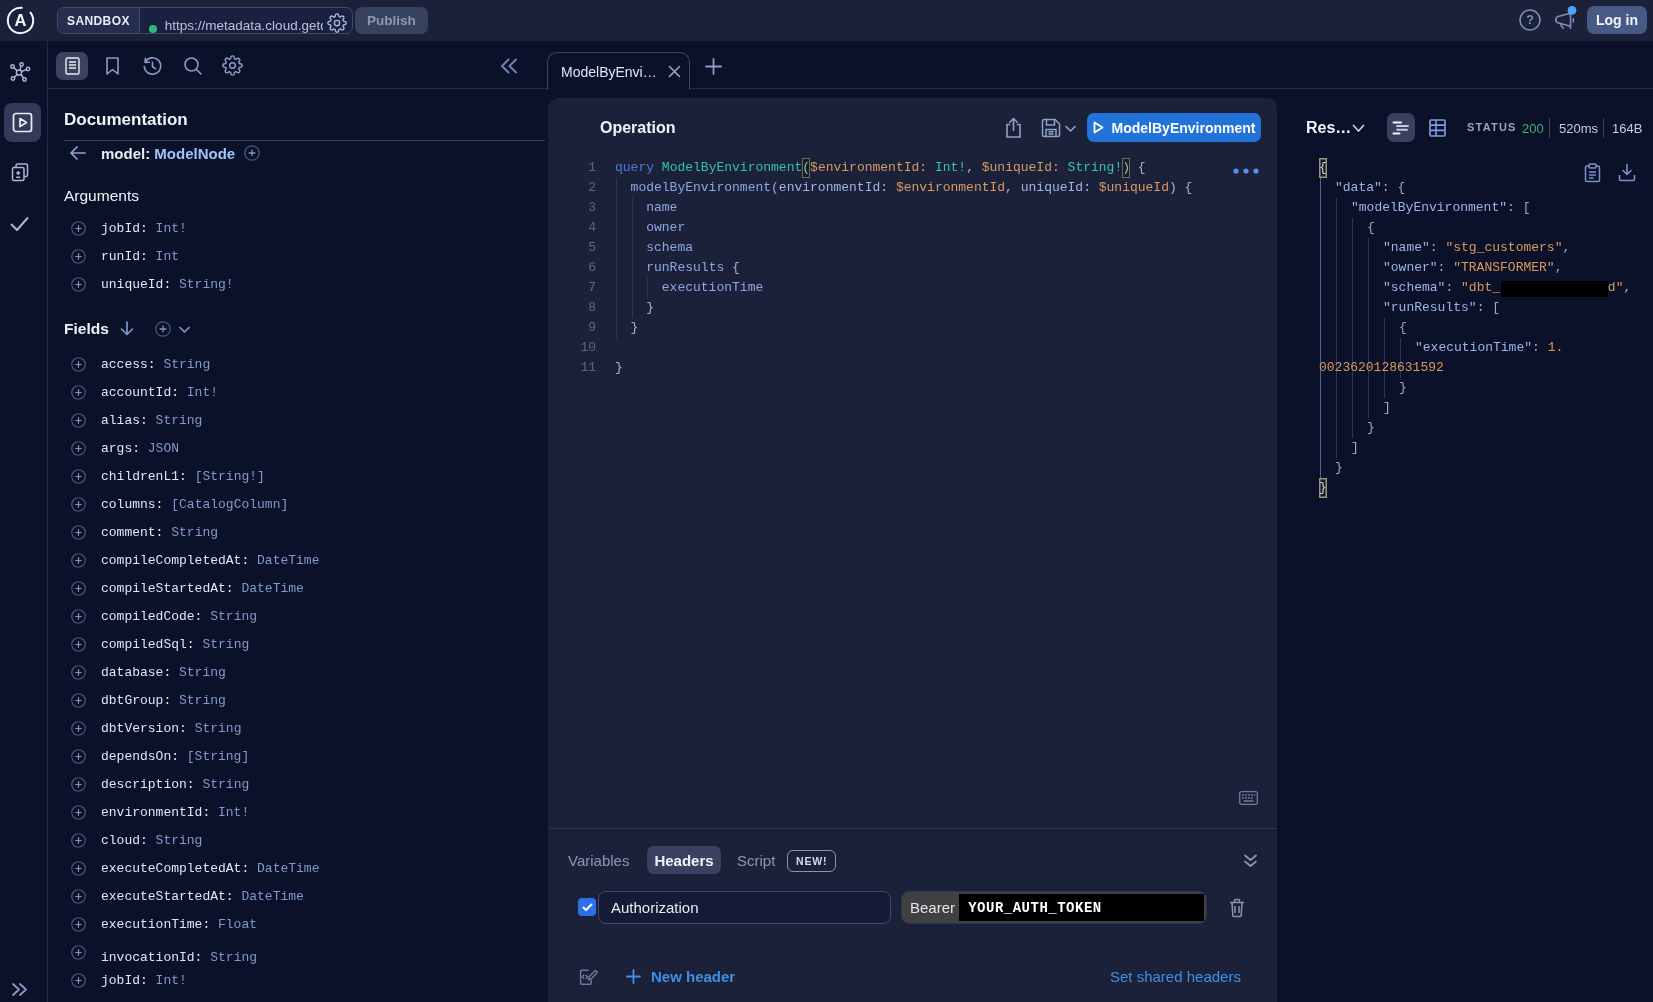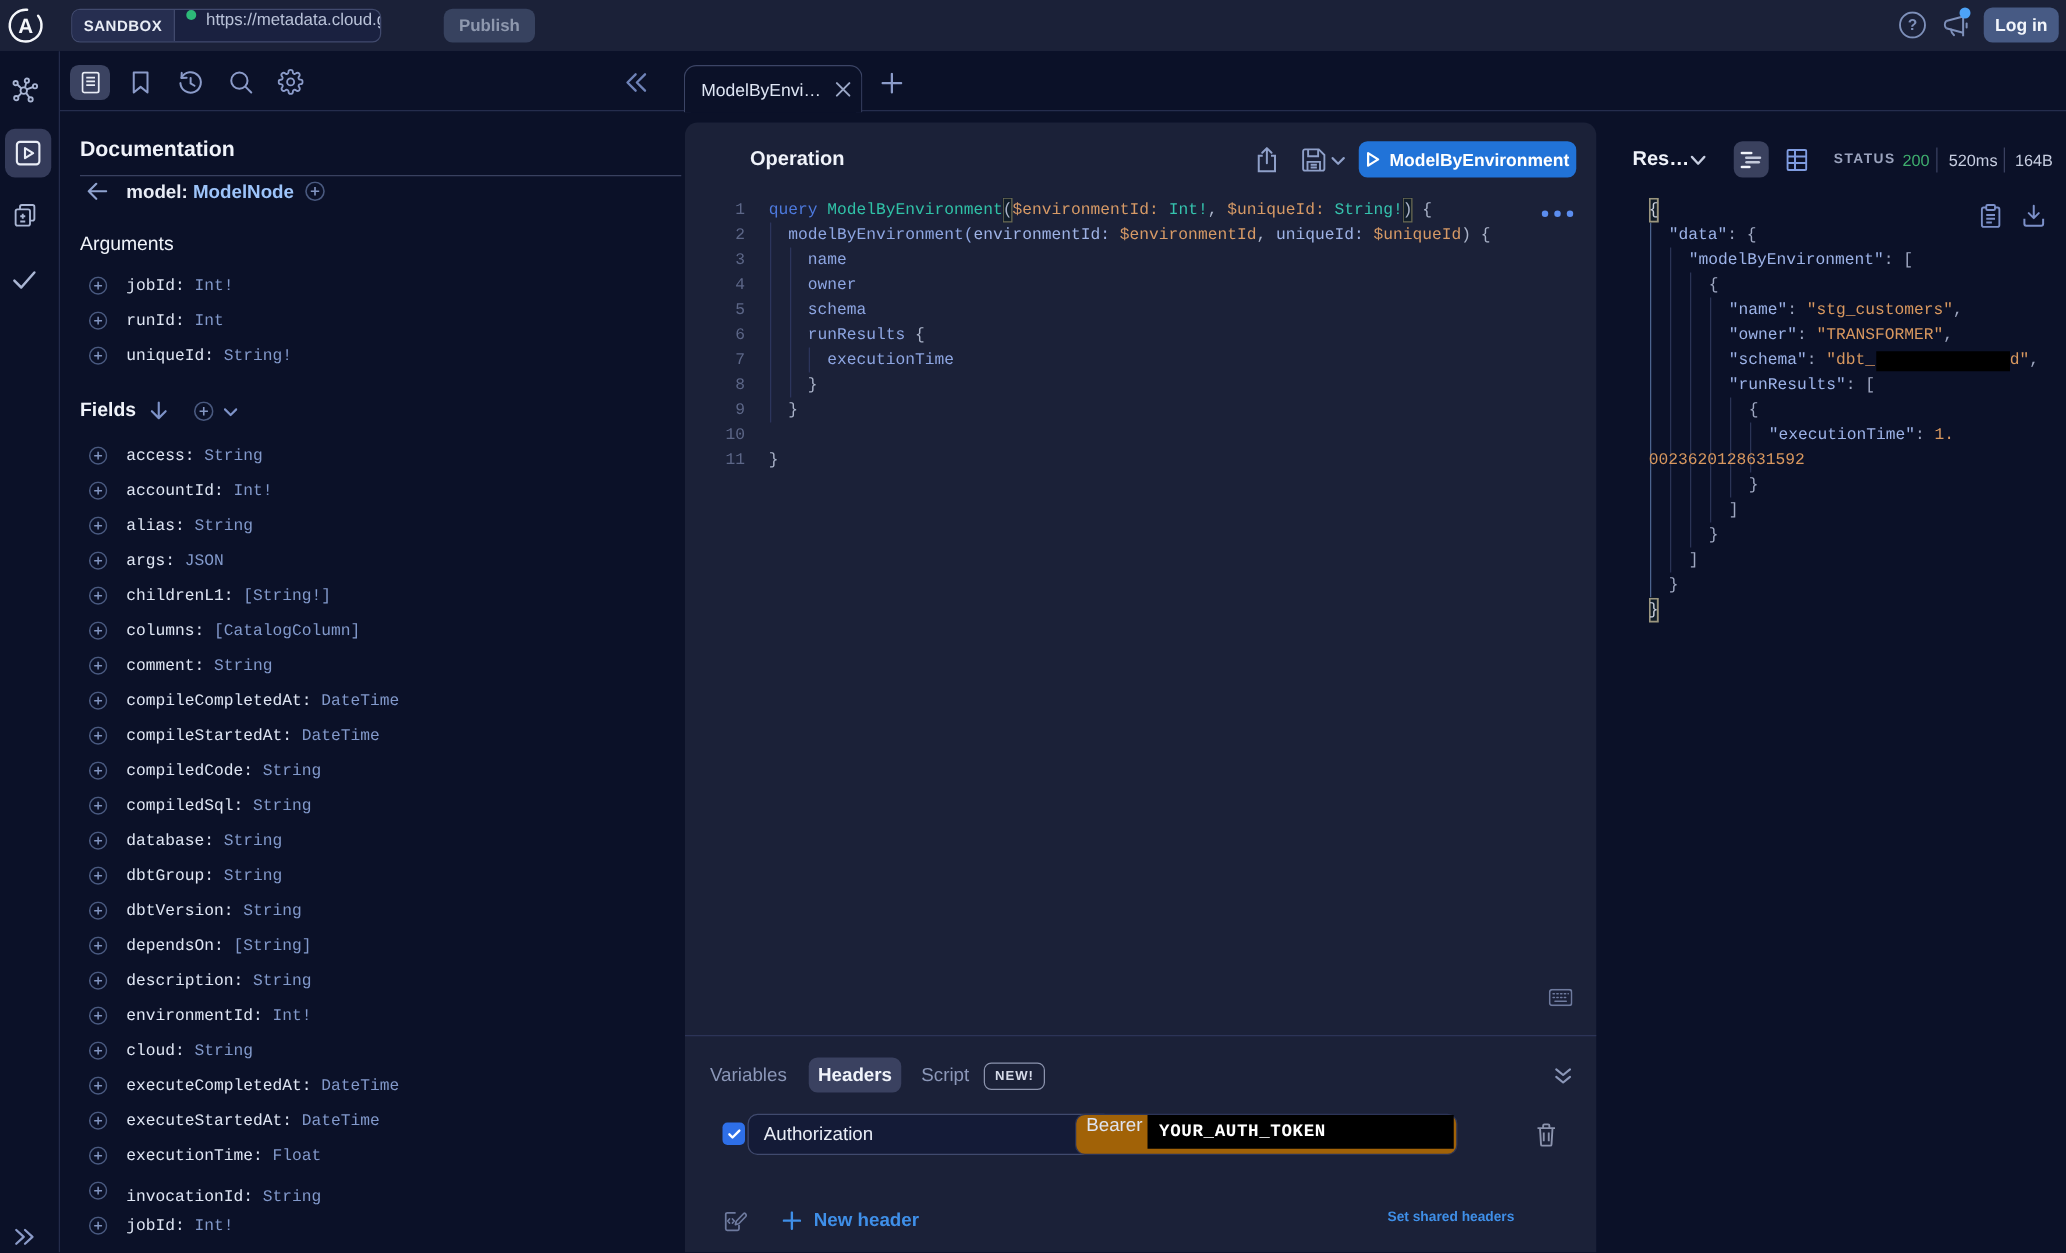--- a/index.html
+++ b/index.html
@@ -6,21 +6,21 @@
 .abs{position:absolute}
 .mono{font-family:"Liberation Mono",monospace}
 svg{display:block}
 </style></head><body>
 <div style="position:relative;width:1653px;height:1002px;overflow:hidden">
 <div class="abs" style="left:0;top:0;width:1653px;height:41px;background:#1b2138"></div>
 <svg class="abs" style="left:6px;top:6px" width="29" height="29" viewBox="0 0 29 29">
 <circle cx="14.5" cy="14.5" r="12.7" fill="none" stroke="#f5f7fb" stroke-width="2" stroke-dasharray="69 11" stroke-dashoffset="0" stroke-linecap="round" transform="rotate(-38 14.5 14.5)"></circle>
 <text x="14.5" y="20.3" font-size="16.5" font-weight="bold" fill="#f5f7fb" text-anchor="middle" font-family="Liberation Sans,sans-serif">A</text>
 </svg>
-<div class="abs" style="left:57px;top:7px;width:248px;height:27px;border:1px solid #414a6d;border-radius:7px;background:#1a2140;display:flex;align-items:flex-start;overflow:hidden">
+<div class="abs" style="left:57px;top:7px;width:296px;height:27px;border:1px solid #414a6d;border-radius:7px;background:#1a2140;display:flex;align-items:flex-end;overflow:hidden">
  <div style="height:100%;background:#262e50;border-right:1px solid #414a6d;display:flex;align-items:center;padding:0 9px;flex:none">
    <span style="font-size:12px;font-weight:bold;letter-spacing:0.4px;color:#e8ecf5">SANDBOX</span>
       </div>
  <span style="width:8px;height:8px;border-radius:50%;background:#2db978;margin-left:9px;flex:none"></span>
  <span style="font-size:13.5px;color:#b9c2d8;margin-left:8px;white-space:nowrap;width:158px;overflow:hidden;flex:none">https://metadata.cloud.getdbt.com</span>
  <svg width="20" height="20" viewBox="0 0 24 24" fill="none" stroke="#aab6d4" stroke-width="1.7" style="margin-left:4px;flex:none">
   <circle cx="12" cy="12" r="3.2"></circle>
   <path d="M19.4 15a1.65 1.65 0 0 0 .33 1.82l.06.06a2 2 0 1 1-2.83 2.83l-.06-.06a1.65 1.65 0 0 0-1.82-.33 1.65 1.65 0 0 0-1 1.51V21a2 2 0 1 1-4 0v-.09A1.65 1.65 0 0 0 9 19.4a1.65 1.65 0 0 0-1.82.33l-.06.06a2 2 0 1 1-2.83-2.83l.06-.06a1.65 1.65 0 0 0 .33-1.82 1.65 1.65 0 0 0-1.51-1H3a2 2 0 1 1 0-4h.09A1.65 1.65 0 0 0 4.6 9a1.65 1.65 0 0 0-.33-1.82l-.06-.06a2 2 0 1 1 2.83-2.83l.06.06a1.65 1.65 0 0 0 1.82.33H9a1.65 1.65 0 0 0 1-1.51V3a2 2 0 1 1 4 0v.09a1.65 1.65 0 0 0 1 1.51 1.65 1.65 0 0 0 1.82-.33l.06-.06a2 2 0 1 1 2.83 2.83l-.06.06a1.65 1.65 0 0 0-.33 1.82V9a1.65 1.65 0 0 0 1.51 1H21a2 2 0 1 1 0 4h-.09a1.65 1.65 0 0 0-1.51 1z"></path>
  </svg>
 </div>
@@ -320,40 +320,40 @@
 <path d="M2 1.5 L7.5 6 L13 1.5 M2 7.5 L7.5 12 L13 7.5" stroke-linecap="round" stroke-linejoin="round"></path>
 </svg>
 <div class="abs" style="left:578px;top:898px;width:18px;height:18px;background:#2e6fe8;border-radius:4px;display:flex;align-items:center;justify-content:center">
 <svg width="11" height="9" viewBox="0 0 11 9" fill="none" stroke="#fff" stroke-width="1.9">
         <path d="M1.5 4.5 L4 7 L9.5 1.5" stroke-linecap="round" stroke-linejoin="round"></path>
       </svg>
 </div>
 <div class="abs" style="left:598px;top:891px;width:293px;height:33px;border:1px solid #404a6e;border-radius:8px;background:#141b37;display:flex;align-items:center;padding-left:12px">
       <span style="font-size:15px;color:#e8ecf5">Authorization</span>
     </div>
-<div class="abs" style="left:860px;top:891px;width:306px;height:33px;border:1px solid #2c3457;border-radius:8px;background:#a16207;display:flex;align-items:flex-start;padding-left:8px">
+<div class="abs" style="left:901px;top:891px;width:306px;height:33px;border:1px solid #2c3457;border-radius:8px;background:#404040;display:flex;align-items:center;padding-left:8px">
 <span style="font-size:15px;color:#dfe4f0">Bearer&nbsp;</span>
 <div style="background:#000;height:27px;flex:1;margin-right:2px;display:flex;align-items:center;padding-left:9px">
         <span class="mono" style="font-size:14px;font-weight:bold;color:#fff;letter-spacing:0.5px">YOUR_AUTH_TOKEN</span>
       </div>
 </div>
 <svg class="abs" style="left:1228px;top:898px" width="18" height="20" viewBox="0 0 18 20" fill="none" stroke="#8b93ad" stroke-width="1.5">
 <path d="M2 4.5 H16 M6.5 4.5 V2.5 a1 1 0 0 1 1 -1 H10.5 a1 1 0 0 1 1 1 V4.5 M4 4.5 L4.8 17.5 a1 1 0 0 0 1 1 H12.2 a1 1 0 0 0 1 -1 L14 4.5"></path>
 <path d="M7 8 V15 M11 8 V15"></path>
 </svg>
 <svg class="abs" style="left:579px;top:969px" width="19" height="17" viewBox="0 0 19 17" fill="none" stroke="#6e7a9e" stroke-width="1.4">
 <path d="M9.5 1.2 H2.8 a1.2 1.2 0 0 0 -1.2 1.2 V14 a1.2 1.2 0 0 0 1.2 1.2 H11 a1.2 1.2 0 0 0 1.2 -1.2 V11"></path>
 <path d="M4.6 6.2 L3.2 7.8 L4.6 9.4 M7 6.2 L8.4 7.8 L7 9.4" stroke-linecap="round" stroke-linejoin="round"></path>
 <path d="M16.2 1.6 a1.6 1.6 0 0 1 1.4 2.6 L12 10 l-2.7.7.7-2.7 Z" stroke-linejoin="round"></path>
 </svg>
 <svg class="abs" style="left:626px;top:969px" width="15" height="15" viewBox="0 0 15 15" fill="none" stroke="#3f8fe8" stroke-width="1.9">
 <path d="M7.5 1 V14 M1 7.5 H14" stroke-linecap="round"></path>
 </svg>
 <div class="abs" style="left:651px;top:968px;font-size:15px;font-weight:bold;color:#3f8fe8">New header</div>
-<div class="abs" style="left:1110px;top:968px;font-size:11px;font-weight:bold;color:#3f8fe8">Set shared headers</div>
+<div class="abs" style="left:1110px;top:968px;font-size:15px;font-weight:normal;color:#3f8fe8">Set shared headers</div>
 <div class="abs" style="left:1306px;top:119px;font-size:16px;font-weight:bold;color:#f0f3fa">Res…</div>
 <svg class="abs" style="left:1352px;top:124px" width="13" height="9" viewBox="0 0 13 9" fill="none" stroke="#c6cde0" stroke-width="1.8">
 <path d="M1.5 1.5 L6.5 7 L11.5 1.5" stroke-linecap="round" stroke-linejoin="round"></path>
 </svg>
 <div class="abs" style="left:1387px;top:113px;width:28px;height:29px;background:#3a415e;border-radius:7px"></div>
 <svg class="abs" style="left:1392px;top:121px" width="18" height="14" viewBox="0 0 18 14" fill="none" stroke-width="2">
 <path d="M1.5 1.4 H9" stroke="#f2f5fa" stroke-linecap="round"></path>
 <path d="M5 5.1 H16" stroke="#c3c9da" stroke-linecap="round"></path>
 <path d="M5.2 8.8 H15" stroke="#c3c9da" stroke-linecap="round"></path>
 <path d="M1.5 12.5 H7.5" stroke="#f2f5fa" stroke-linecap="round"></path>

